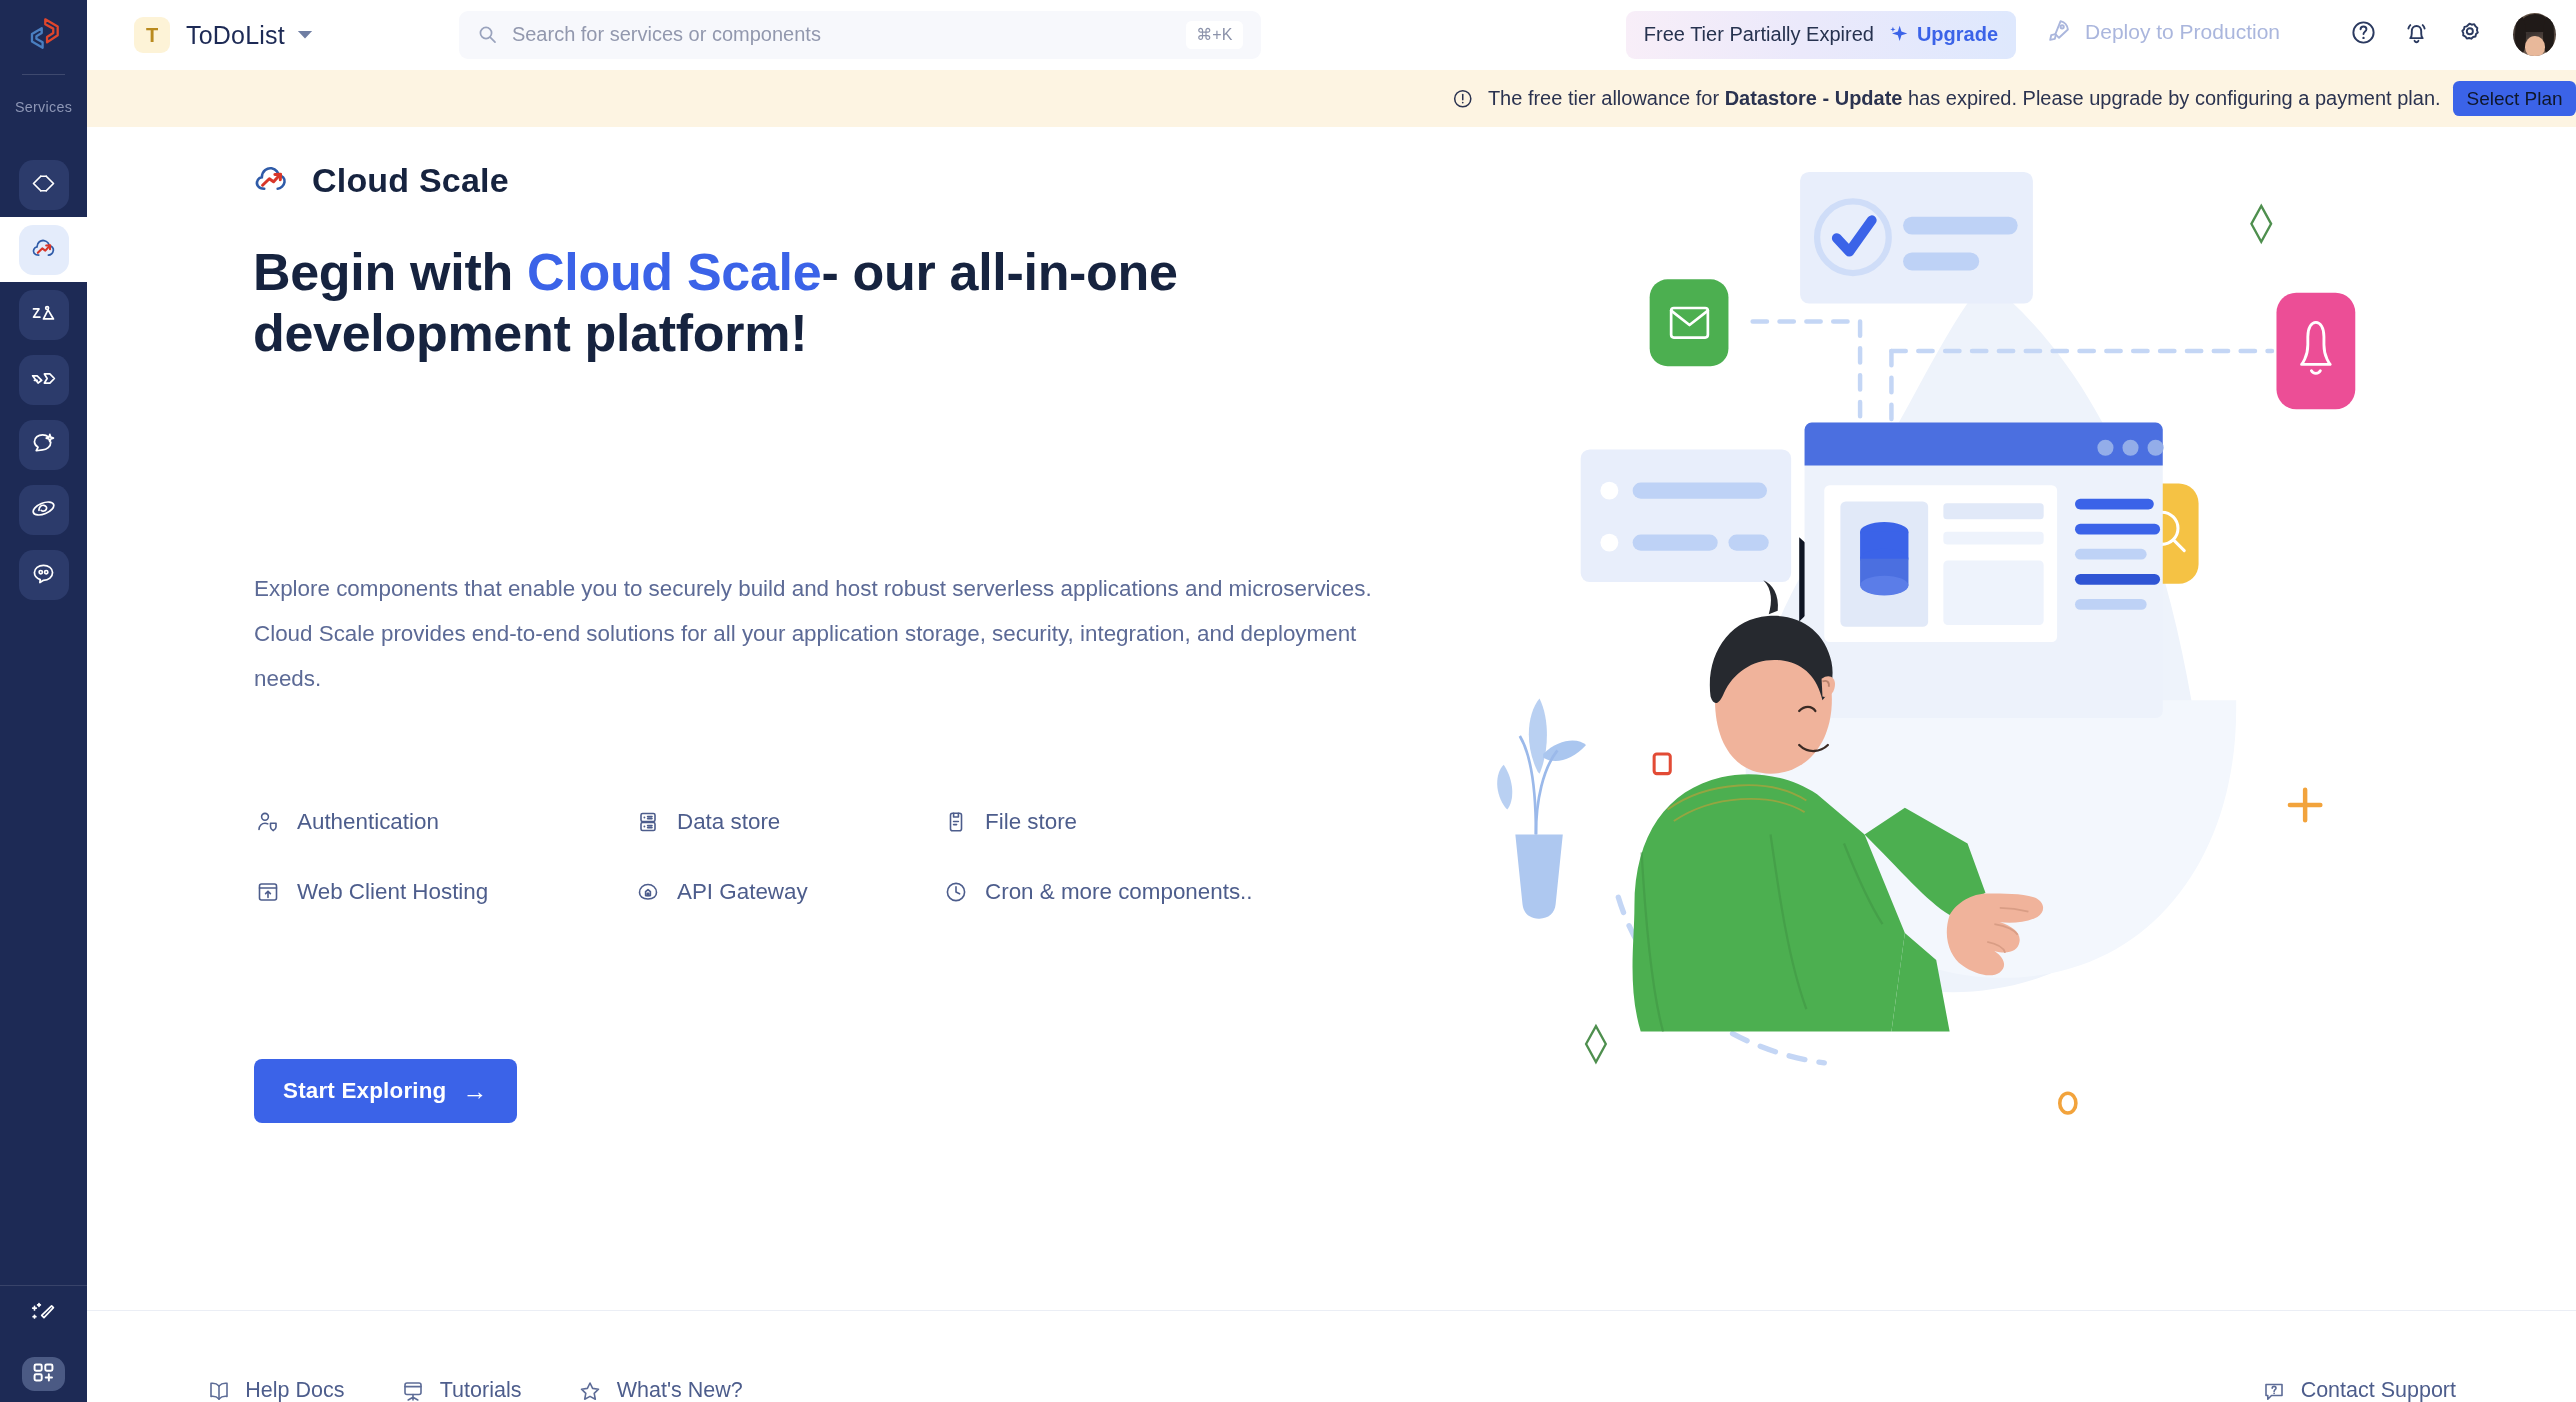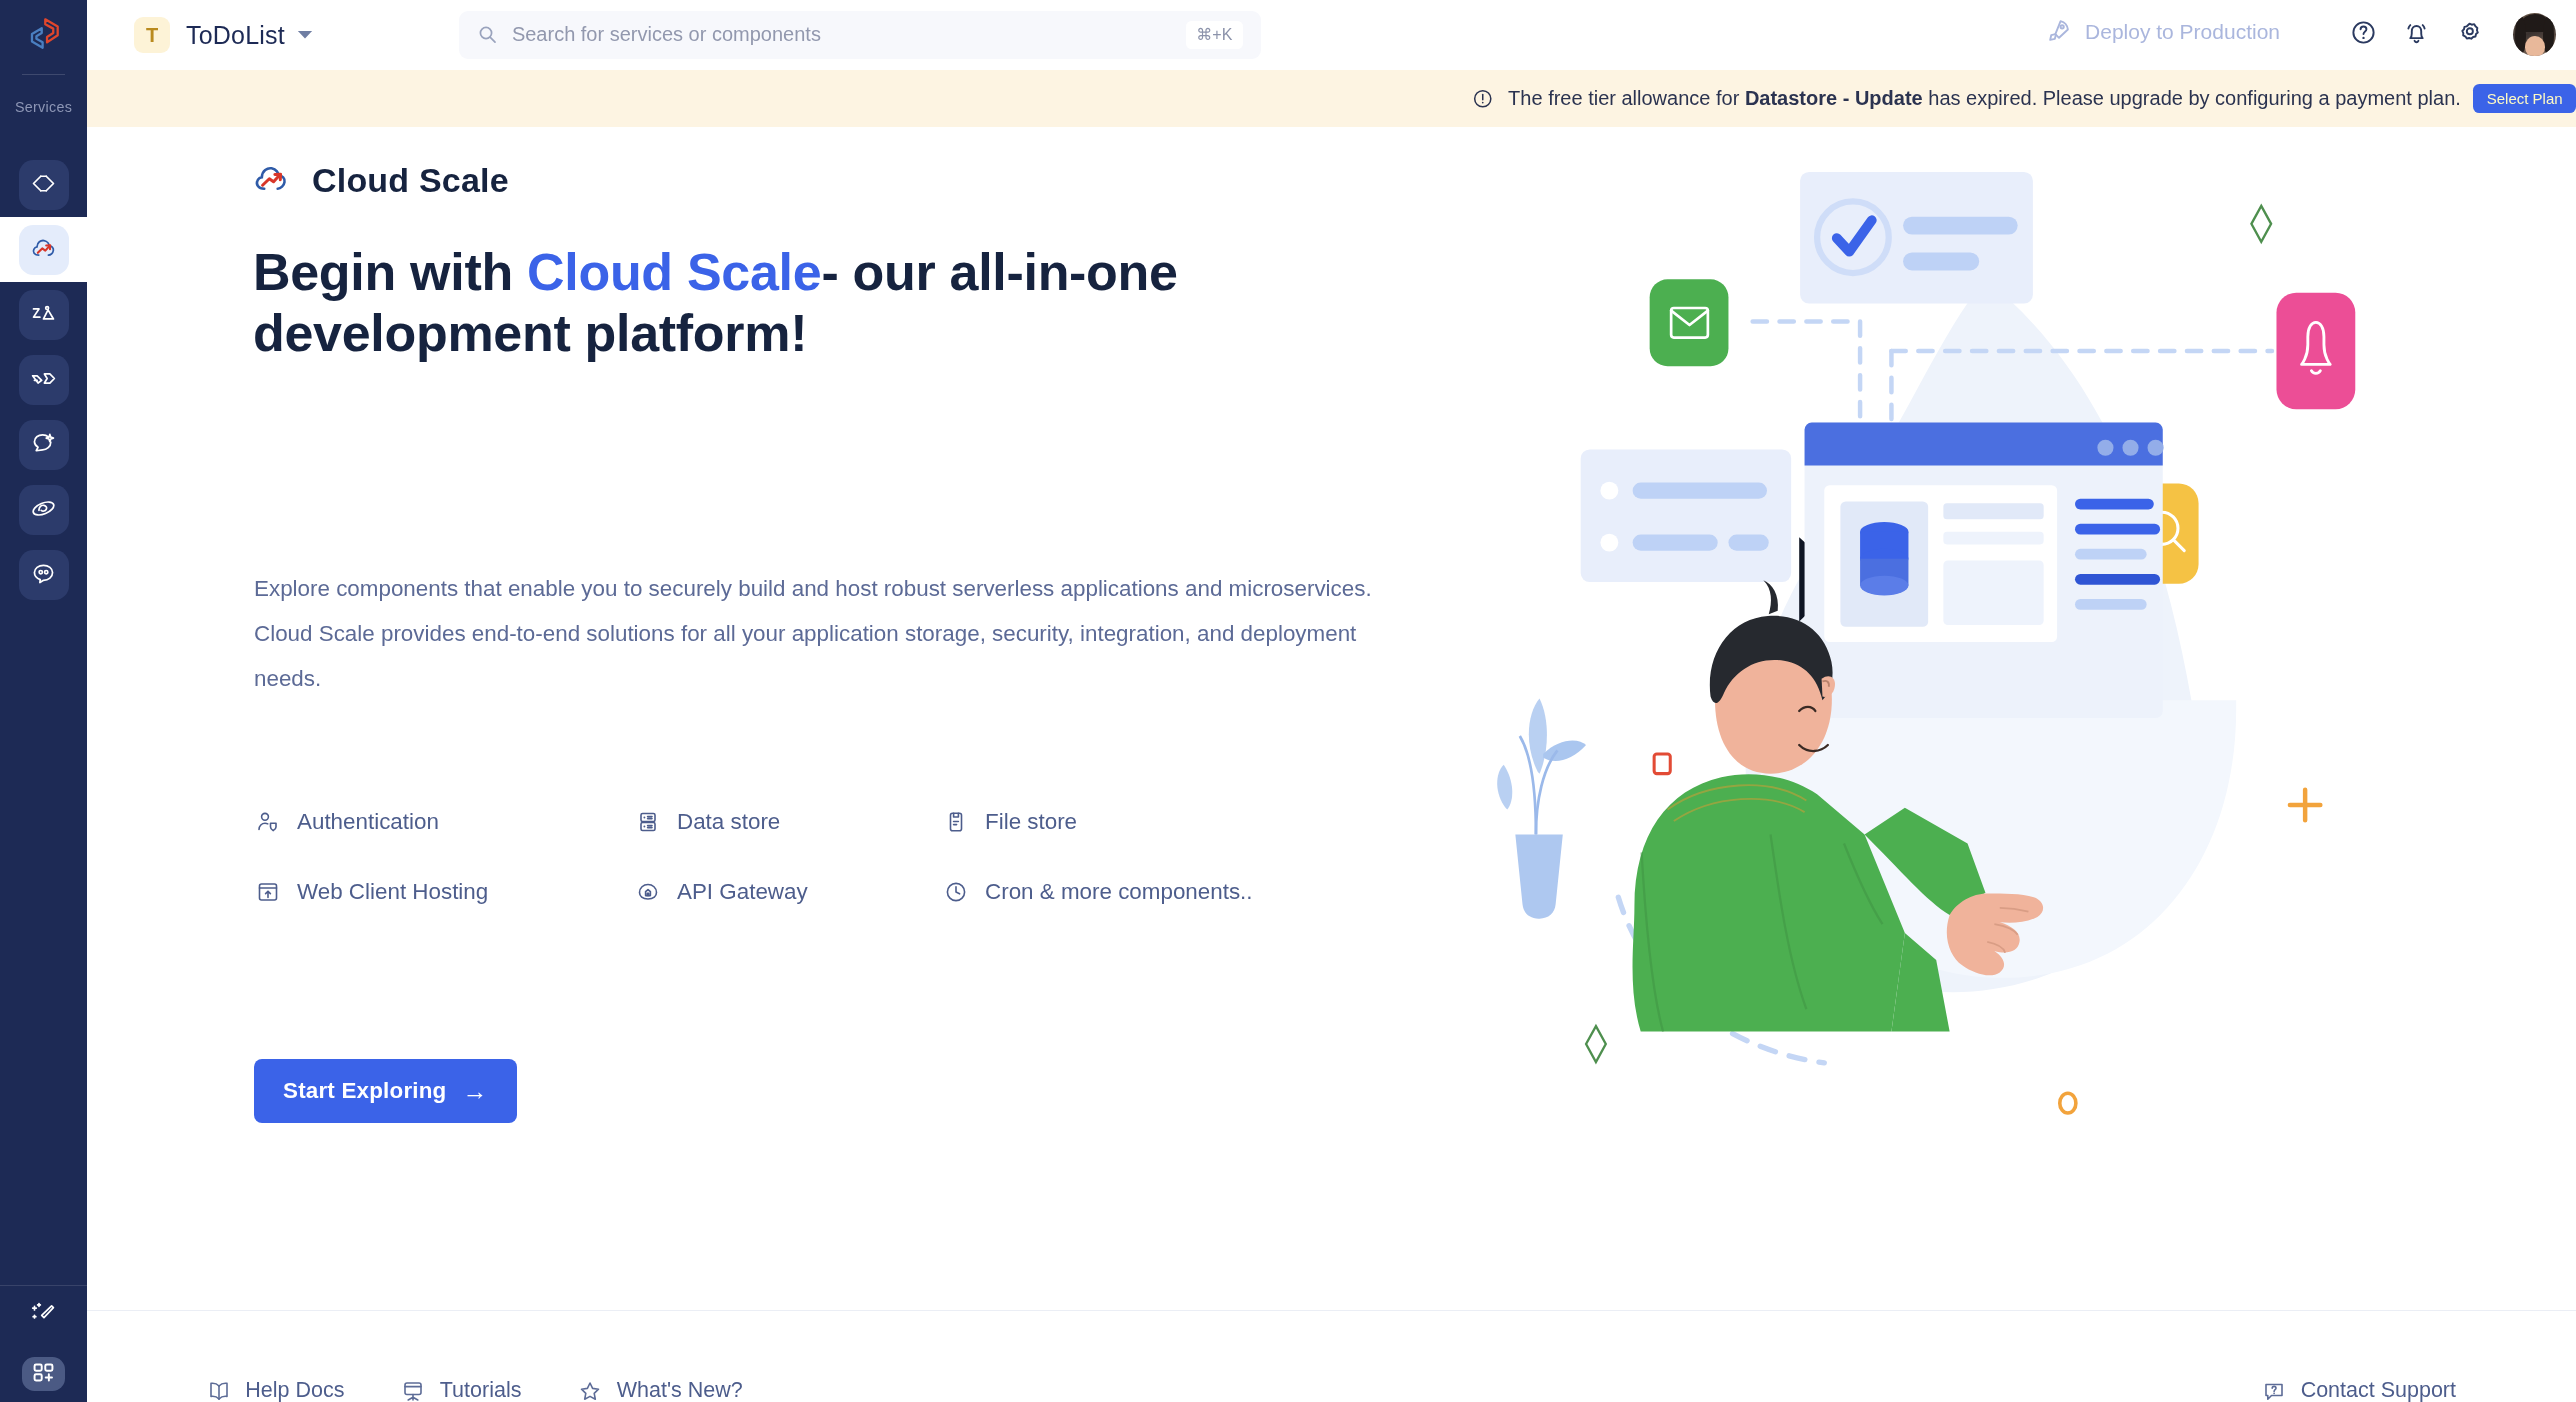--- a/index.html
+++ b/index.html
@@ -139,22 +139,22 @@
   .banner {
     position: absolute; left: 87px; top: 70px; right: 0; height: 57px;
     background: #fdf4e2;
     display: flex; align-items: center; justify-content: flex-end;
     z-index: 3;
   }
   .banner-ic { color: #2b3350; display: flex; margin-right: 14.3px; }
   .banner-txt { color: #2b3350; font-size: 20px; }
   .banner-txt b { font-weight: 700; }
   .banner-btn {
-    margin-left: 12.5px; background: #3b63e8; color: #fef9c3;
-    font-size: 15px; padding: 6.3px 13.4px; border-radius: 6.3px; border: none;
+    margin-left: 12.5px; background: #3b63e8; color: #0f172a;
+    font-size: 19px; padding: 6.3px 13.4px; border-radius: 6.3px; border: none;
     font-family: inherit; cursor: pointer;
   }
 
   
   .main { position: absolute; left: 87px; top: 127px; right: 0; bottom: 93px; background:#fff;padding-left:47px; }
 
   .brand { position: absolute; left: 164px; top: 31px; display: flex; align-items: center; }
   .brand-name { margin-left: 20px; font-size: 34px; color: #16233f; font-weight: 600; letter-spacing: 0.2px; }
 
   .hero-h1 {
@@ -356,20 +356,30 @@
       <span class="search-ic">
         <svg width="20.6" height="20.6" viewBox="0 0 24 24" fill="none" stroke="#9aa3bd" stroke-width="2" stroke-linecap="round">
           <circle cx="10.5" cy="10.5" r="6.5"></circle>
             <path d="M15.5 15.5 L21 21"></path>
         </svg>
       </span>
       <span class="search-ph">Search for services or components</span>
       <span class="search-kbd">⌘+K</span>
     </div>
 
+    <div class="upgrade-chip">
+      <span class="upgrade-txt">Free Tier Partially Expired</span>
+      <span class="upgrade-spark">
+        <svg width="21.5" height="21.5" viewBox="0 0 24 24" fill="#3b63e8">
+          <path d="M13 2 L15 8.5 L21.5 10.5 L15 12.5 L13 19 L11 12.5 L4.5 10.5 L11 8.5 Z"></path>
+          <path d="M5.5 3 L6.3 5.2 L8.5 6 L6.3 6.8 L5.5 9 L4.7 6.8 L2.5 6 L4.7 5.2 Z"></path>
+        </svg>
+      </span>
+      <span class="upgrade-link">Upgrade</span>
+    </div>
 
     <div class="deploy-btn">
       <span>
         <svg width="25" height="25" viewBox="0 0 24 24" fill="none" stroke="#aab6dd" stroke-width="1.8" stroke-linecap="round" stroke-linejoin="round">
           <path d="M14 3 C18 4 20.5 7 21 11 L12.5 19 L9 15.5 Z"></path>
           <path d="M9 15.5 L5 16.5 L4 21 L8.5 20 L9.5 16"></path>
           <circle cx="15.5" cy="8.5" r="1.6"></circle>
         </svg>
       </span>
       <span class="deploy-lbl">Deploy to Production</span>

